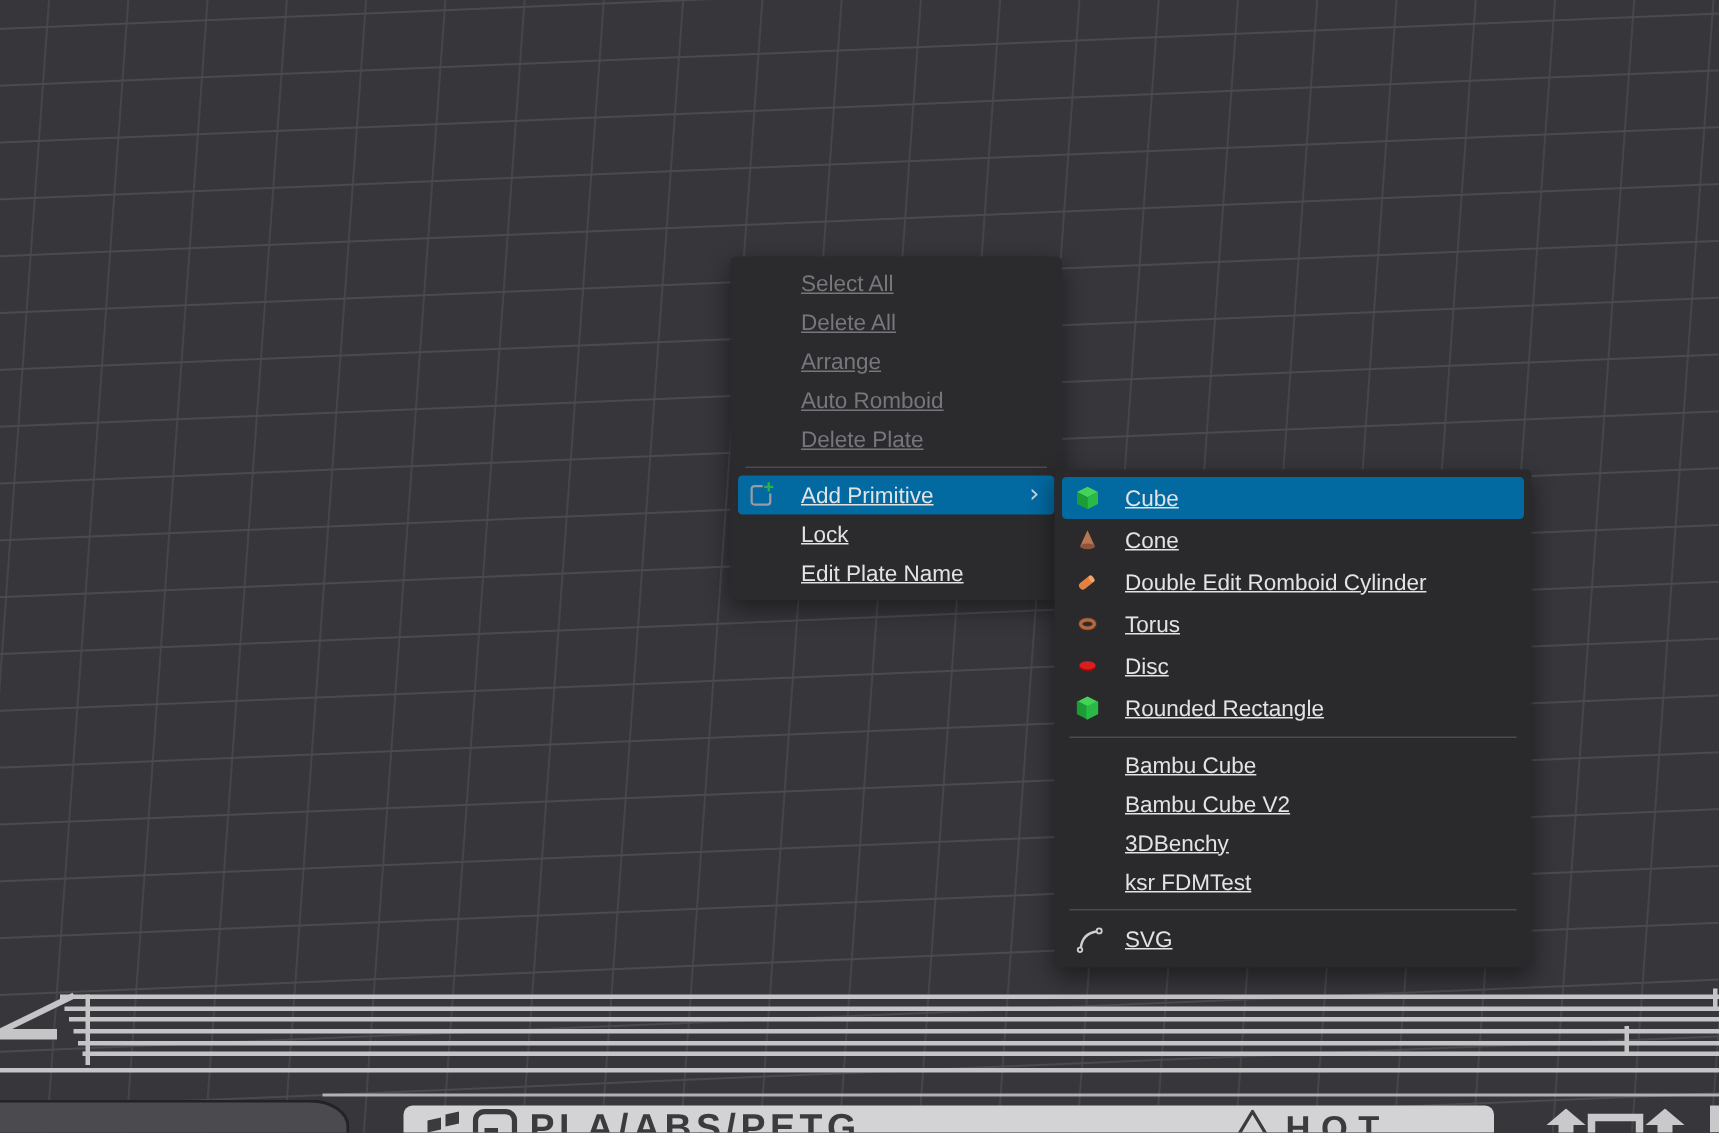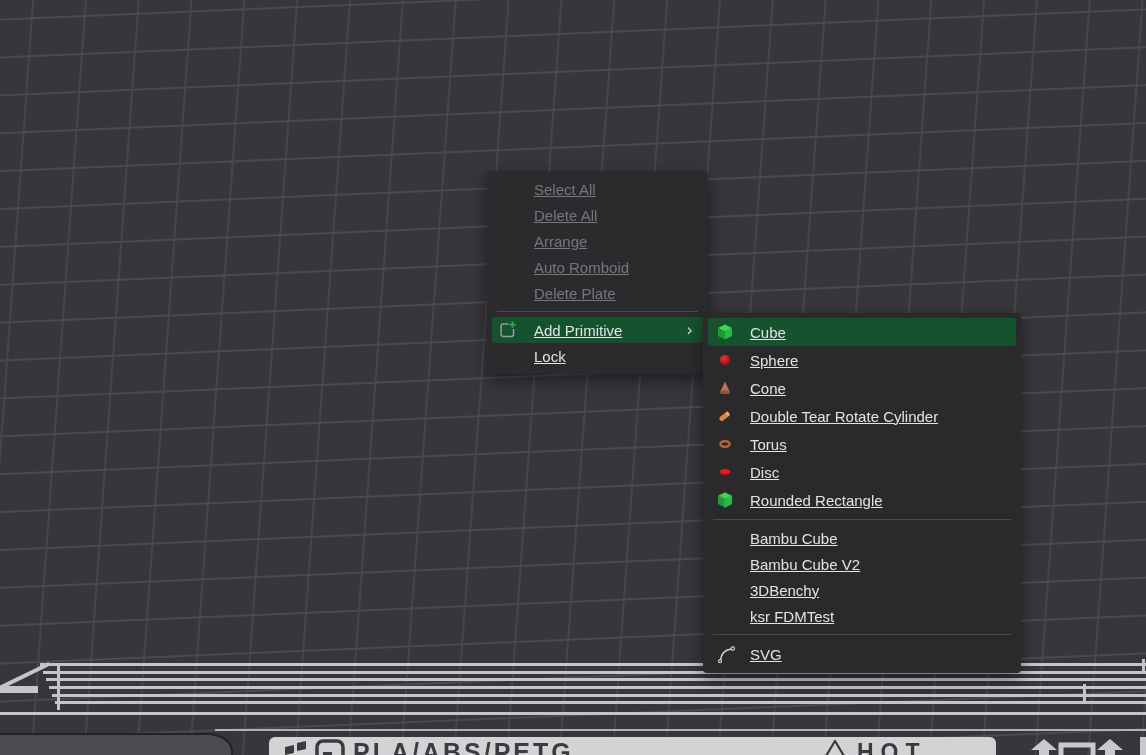--- a/index.html
+++ b/index.html
@@ -66,21 +66,21 @@
   #sub-menu  { left: 703px; top: 313px; width: 318px; z-index: 11; background: #2a2a2d; }
 
   .row {
     height: 26px; display: flex; align-items: center;
     position: relative; margin: 0 5px; padding-left: 42px;
     border-radius: 3px; white-space: nowrap; cursor: default; text-decoration: underline;
   }
   #sub-menu .row { height: 28px; }
   #sub-menu .row.model { height: 26px; }
   .row.disabled { color: #76767d; }
-  .row.hl { background: #14532d; }
+  .row.hl { background: #0369a1; }
   .sep { height: 1px; background: #4b4b4f; margin: 5px 10px; }
 
   .micon {
     position: absolute; left: 6px; top: 50%;
     transform: translateY(-50%);
     display: flex; align-items: center;
   }
   #sub-menu .micon { left: 9px; }
   .chev {
     position: absolute; right: 10px; top: 50%;
@@ -181,66 +181,55 @@
             <path d="M15.5 8.5 V14 A1.9 1.9 0 0 1 13.6 15.9 H5 A1.9 1.9 0 0 1 3.1 14 V5.4 A1.9 1.9 0 0 1 5 3.5 H10.5" fill="none" stroke="#9b9ba1" stroke-width="1.5"></path>
             <path d="M14.5 1 V7.2 M11.4 4.1 H17.6" stroke="#26b245" stroke-width="1.6" fill="none"></path>
           </svg>
       </span>
       <span>Add Primitive</span>
       <span class="chev">›</span>
     </div>
     <div class="row">
       <span>Lock</span>
     </div>
+    <div class="row">
+      <span>Edit Plate Name</span>
+    </div>
   </div>
 
   <div class="menu" id="sub-menu">
     <div class="row hl">
       <span class="micon">
         <svg width="16" height="16" viewBox="0 0 16 16">
             <polygon points="8,0.5 15,4 8,7.5 1,4" fill="#44d455"></polygon>
             <polygon points="1,4 8,7.5 8,15.5 1,12" fill="#1d9c35"></polygon>
             <polygon points="15,4 8,7.5 8,15.5 15,12" fill="#2ab946"></polygon>
           </svg>
       </span>
       <span>Cube</span>
-    </div>
-    <div class="row">
-      <span class="micon">
-        <svg width="16" height="16" viewBox="0 0 16 16">
-            <defs>
-              <radialGradient id="gs" cx="38%" cy="32%" r="75%">
-                <stop offset="0%" stop-color="#ee3434"></stop>
-                <stop offset="100%" stop-color="#8d0e0e"></stop>
-              </radialGradient>
-            </defs>
-            <circle cx="8" cy="8" r="5.2" fill="url(#gs)"></circle>
-          </svg>
-      </span>
-      <span>Sphere</span>
     </div>
     <div class="row">
       <span class="micon">
         <svg width="16" height="16" viewBox="0 0 16 16">
             <path d="M8 1.5 L12.8 12 A4.8 2 0 0 1 3.2 12 Z" fill="#b97655"></path>
             <ellipse cx="8" cy="12.2" rx="4.8" ry="1.9" fill="#8e5338"></ellipse>
           </svg>
       </span>
       <span>Cone</span>
     </div>
     <div class="row">
       <span class="micon">
         <svg width="16" height="16" viewBox="0 0 16 16">
             <g transform="rotate(-38 8 8)">
               <path d="M4 5.5 h7.5 v5 H4 a2.5 2.5 0 0 1 0 -5 Z" fill="#e5813e"></path>
               <ellipse cx="11.5" cy="8" rx="1.5" ry="2.5" fill="#f2a66e"></ellipse>
             </g>
           </svg>
       </span>
-      <span>Double Tear Rotate Cylinder</span>
+      <span>Double Edit Romboid Cylinder</span>
     </div>
     <div class="row">
       <span class="micon">
         <svg width="16" height="16" viewBox="0 0 16 16">
             <ellipse cx="8" cy="8" rx="4.6" ry="2.8" fill="none" stroke="#4e2f1e" stroke-width="3.6"></ellipse>
             <ellipse cx="8" cy="8" rx="4.6" ry="2.8" fill="none" stroke="#b06a42" stroke-width="2.2"></ellipse>
           </svg>
       </span>
       <span>Torus</span>
     </div>

